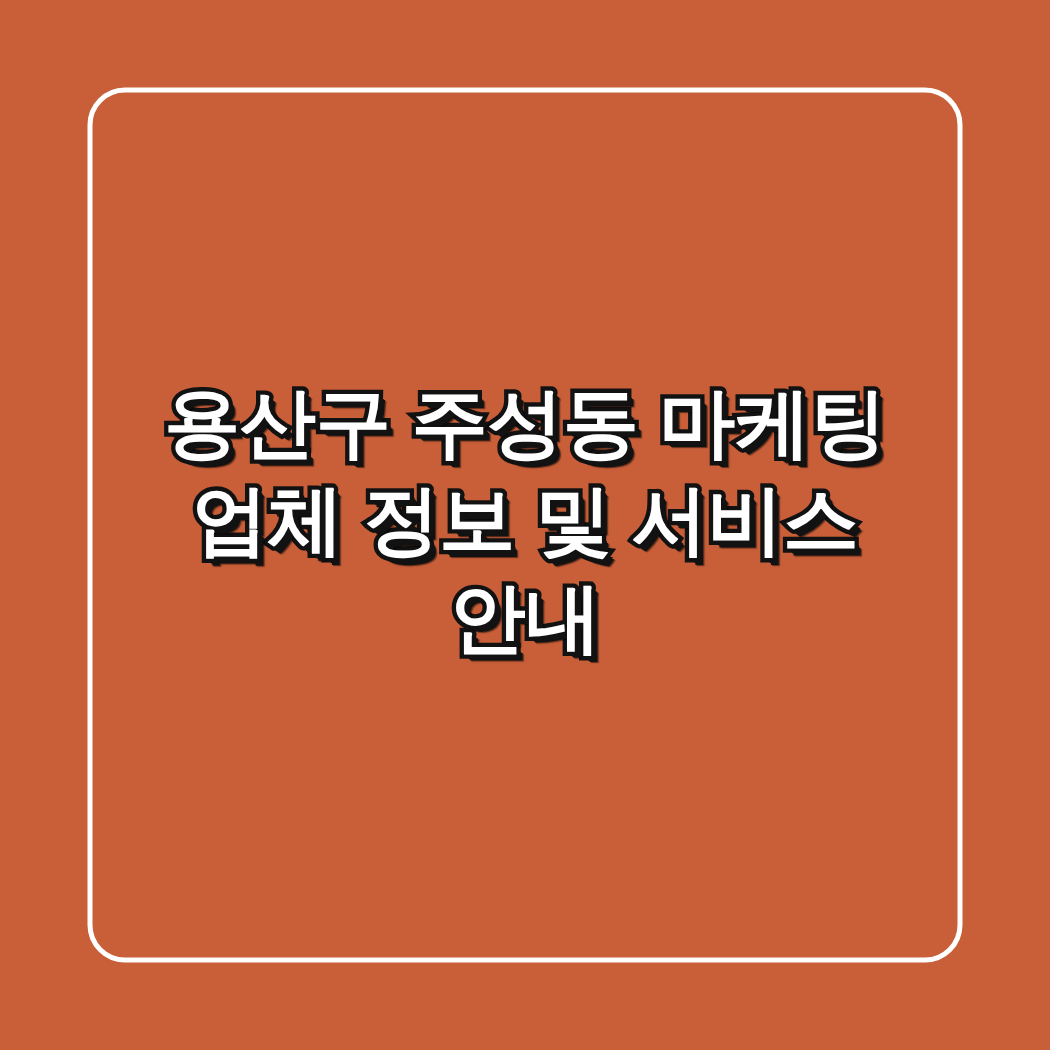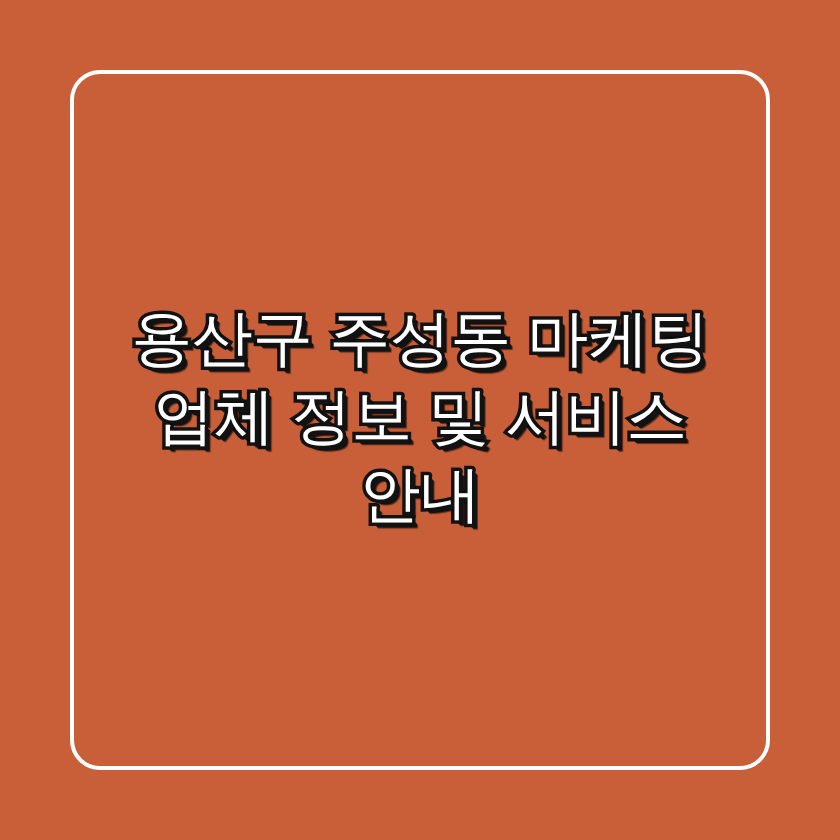--- a/index.html
+++ b/index.html
@@ -48,21 +48,21 @@
     justify-content: center;
     padding-bottom: 8px;
     box-sizing: border-box;
   }
 
   #poster-title {
     width: 600px;
     margin: 0;
     text-align: center;
     font-family: "Liberation Sans", "DejaVu Sans", sans-serif;
-    font-weight: 400;
+    font-weight: 700;
     font-size: 61px;
     line-height: 1.28;
     letter-spacing: -0.5px;
     color: #ffffff;
     word-break: keep-all;
     
     -webkit-text-stroke: 7px #121212;
     paint-order: stroke fill;
     text-shadow:
        4px 4px 0 #121212,

